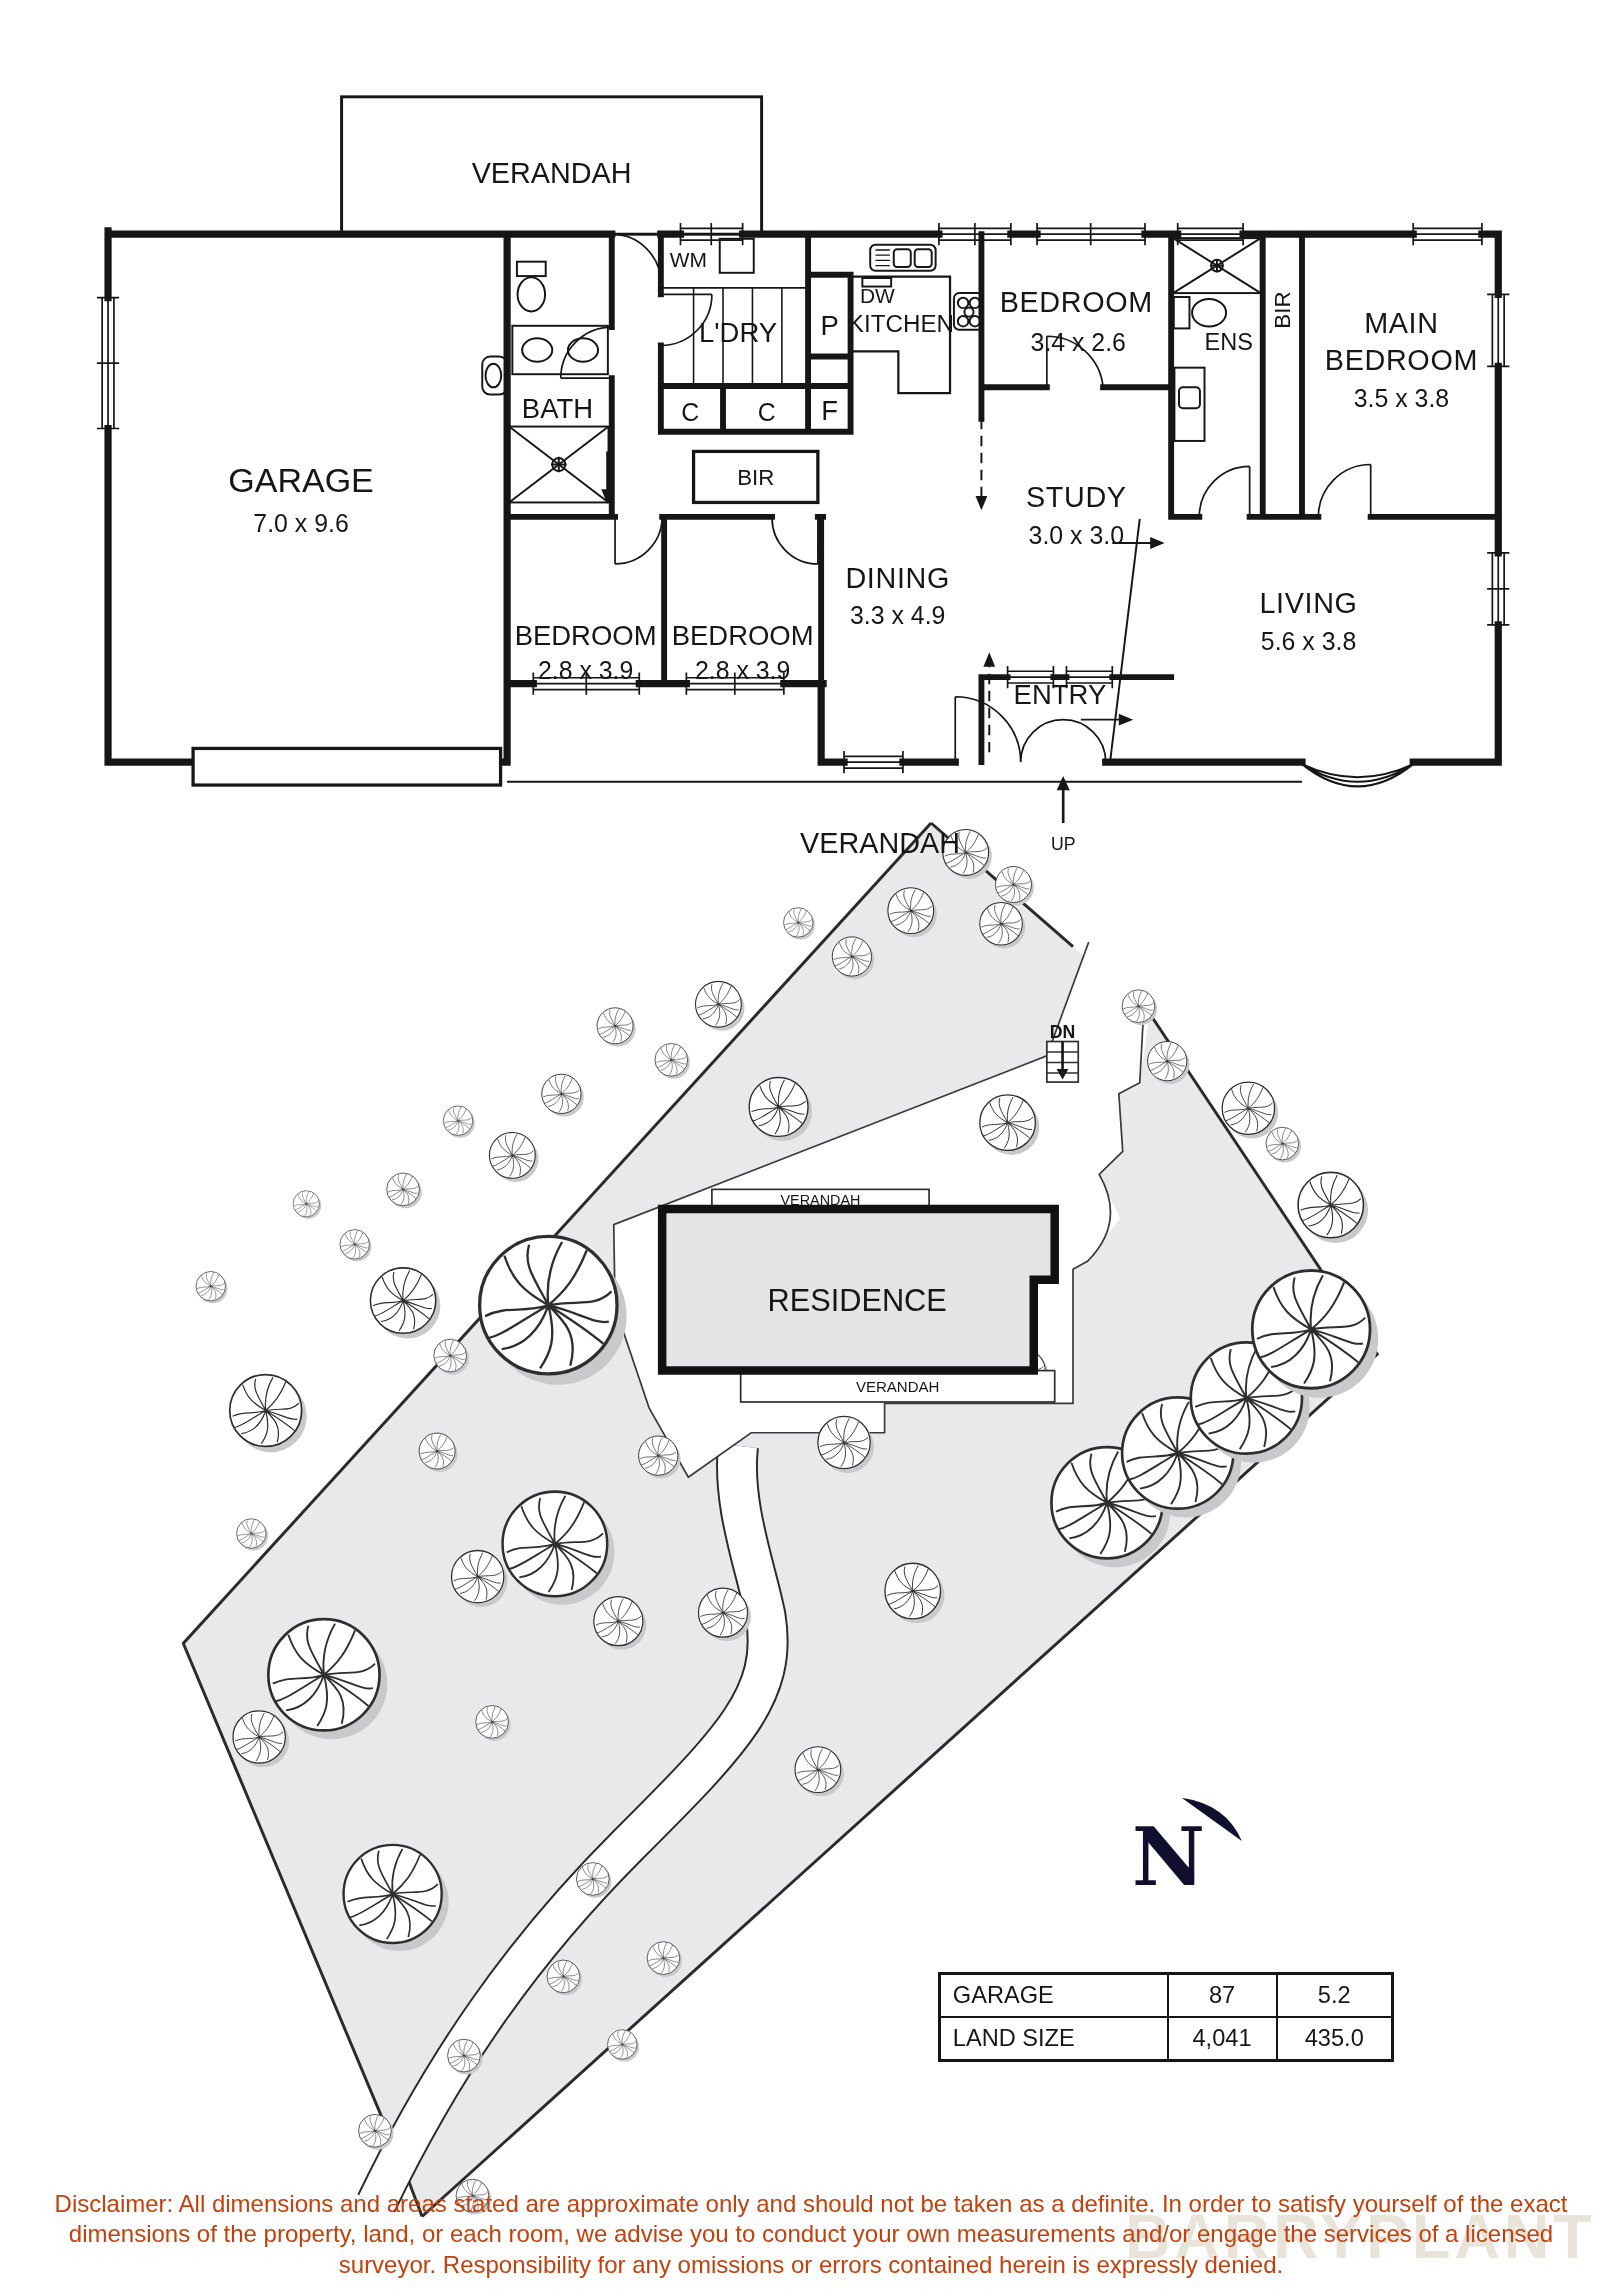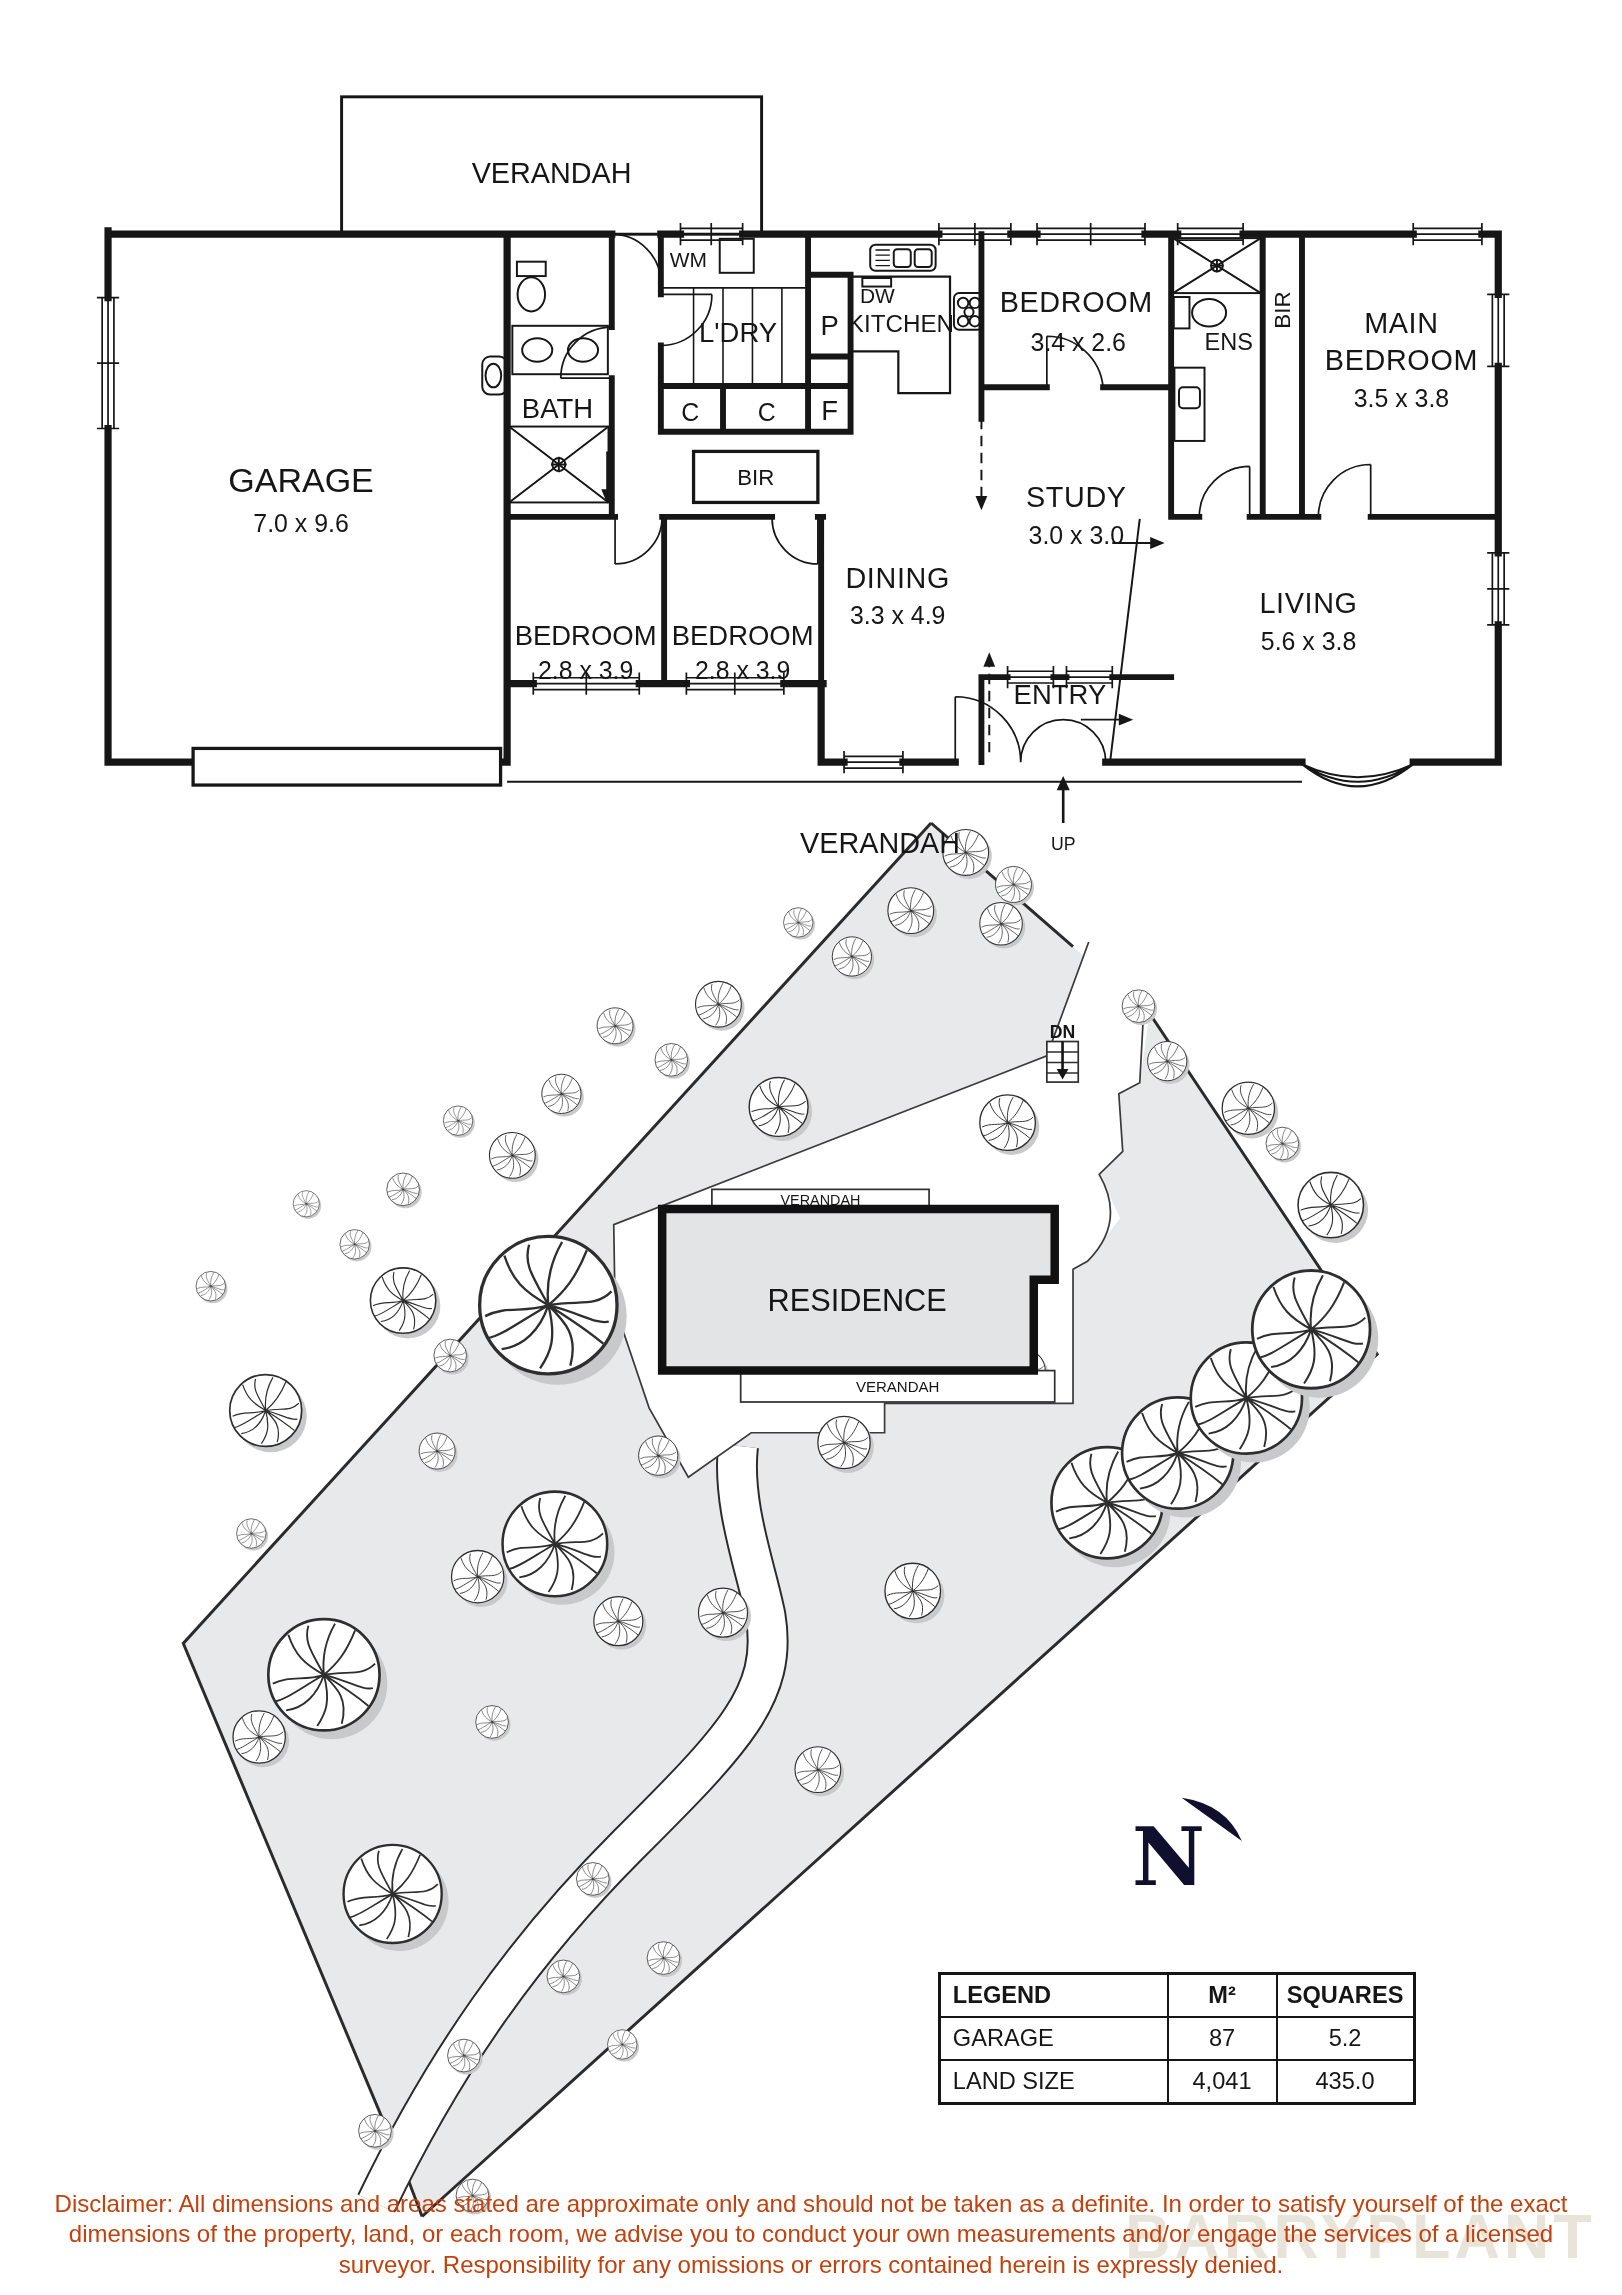--- a/index.html
+++ b/index.html
@@ -294,25 +294,20 @@
   </g>
 </svg>
 
   <table class="legend-table">
     <colgroup>
         <col style="width:228px">
         <col style="width:109px">
         <col style="width:116px">
       </colgroup>
     <tbody>
-        <tr>
-      <th class="cell-left">LEGEND</th>
-      <th class="cell-center">M²</th>
-      <th class="cell-center">SQUARES</th>
-    </tr>
     <tr>
       <td class="cell-left">GARAGE</td>
       <td class="cell-center">87</td>
       <td class="cell-center">5.2</td>
     </tr>
     <tr>
       <td class="cell-left">LAND SIZE</td>
       <td class="cell-center">4,041</td>
       <td class="cell-center">435.0</td>
     </tr>

